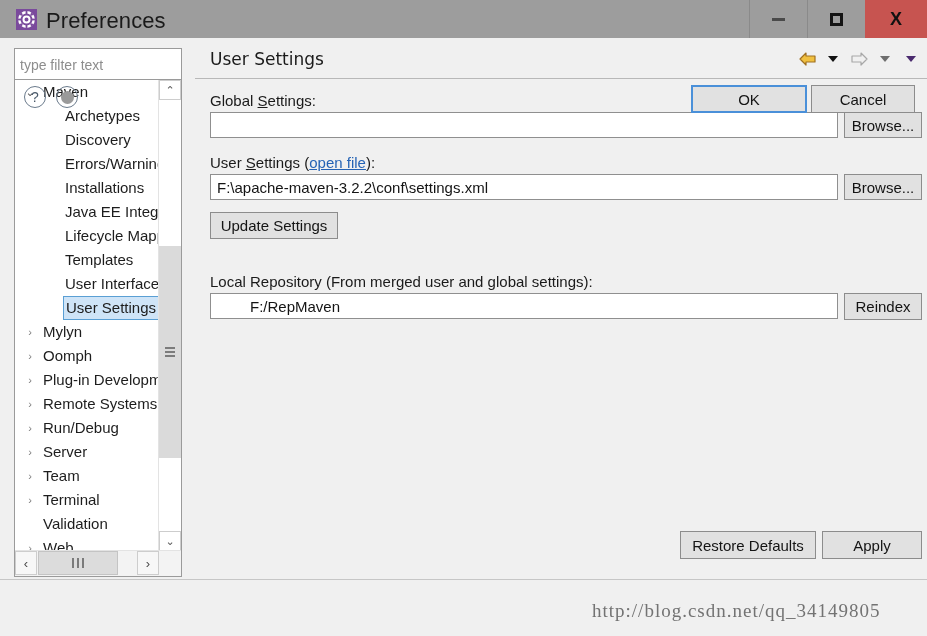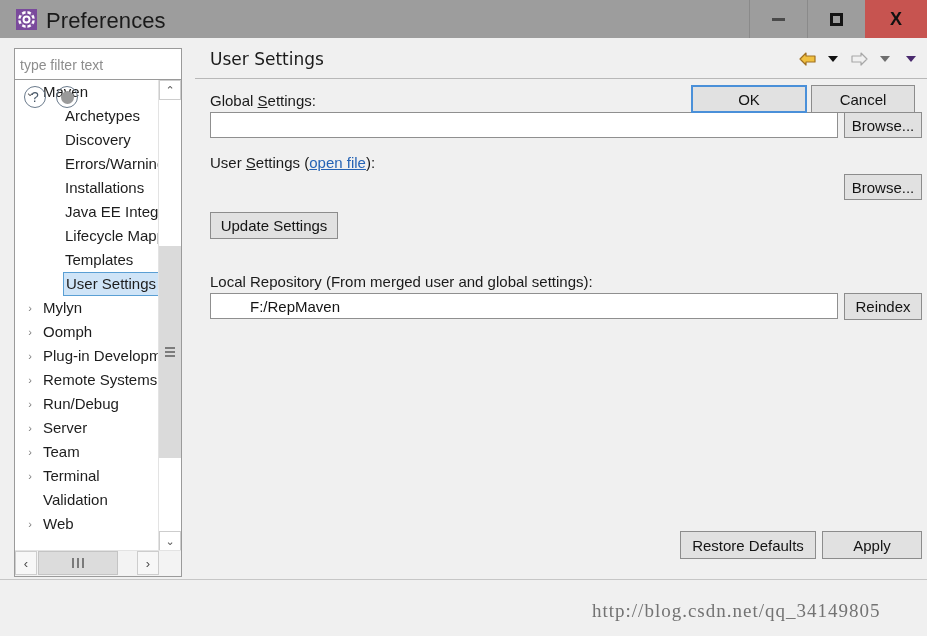--- a/index.html
+++ b/index.html
@@ -409,20 +409,23 @@
             </div>
             <div class="tree-item child">
               <span class="tlabel">Java EE Integration</span>
             </div>
             <div class="tree-item child">
               <span class="tlabel">Lifecycle Mappings</span>
             </div>
             <div class="tree-item child">
               <span class="tlabel">Templates</span>
             </div>
+            <div class="tree-item child">
+              <span class="tlabel">User Interface</span>
+            </div>
             <div class="tree-item child selected">
               <span class="tlabel">User Settings</span>
             </div>
             <div class="tree-item">
               <span class="arrow">›</span>
               <span class="tlabel">Mylyn</span>
             </div>
             <div class="tree-item">
               <span class="arrow">›</span>
               <span class="tlabel">Oomph</span>
@@ -511,20 +514,21 @@
             <span class="caret purple"></span>
           </div>
         </div>
       </div>
 
       <div class="field-label" id="lbl-global"><span>Global </span><span class="mn">S</span><span>ettings:</span></div>
       <input class="text-input" id="in-global" type="text" value="" style="">
       <button class="btn" id="btn-browse1">Browse...</button>
 
       <div class="field-label" id="lbl-user"><span>User </span><span class="mn">S</span><span>ettings (</span><span class="link">open file</span><span>):</span></div>
+      <input class="text-input" id="in-user" type="text" value="F:\apache-maven-3.2.2\conf\settings.xml" style="">
       <button class="btn" id="btn-browse2">Browse...</button>
 
       <button class="btn" id="btn-update">Update Settings</button>
 
       <div class="field-label" id="lbl-local">Local Repository (From merged user and global settings):</div>
       <input class="text-input" id="in-local" type="text" value="F:/RepMaven" style="">
       <button class="btn" id="btn-reindex">Reindex</button>
 
       <button class="btn" id="btn-restore">Restore Defaults</button>
       <button class="btn" id="btn-apply">Apply</button>

